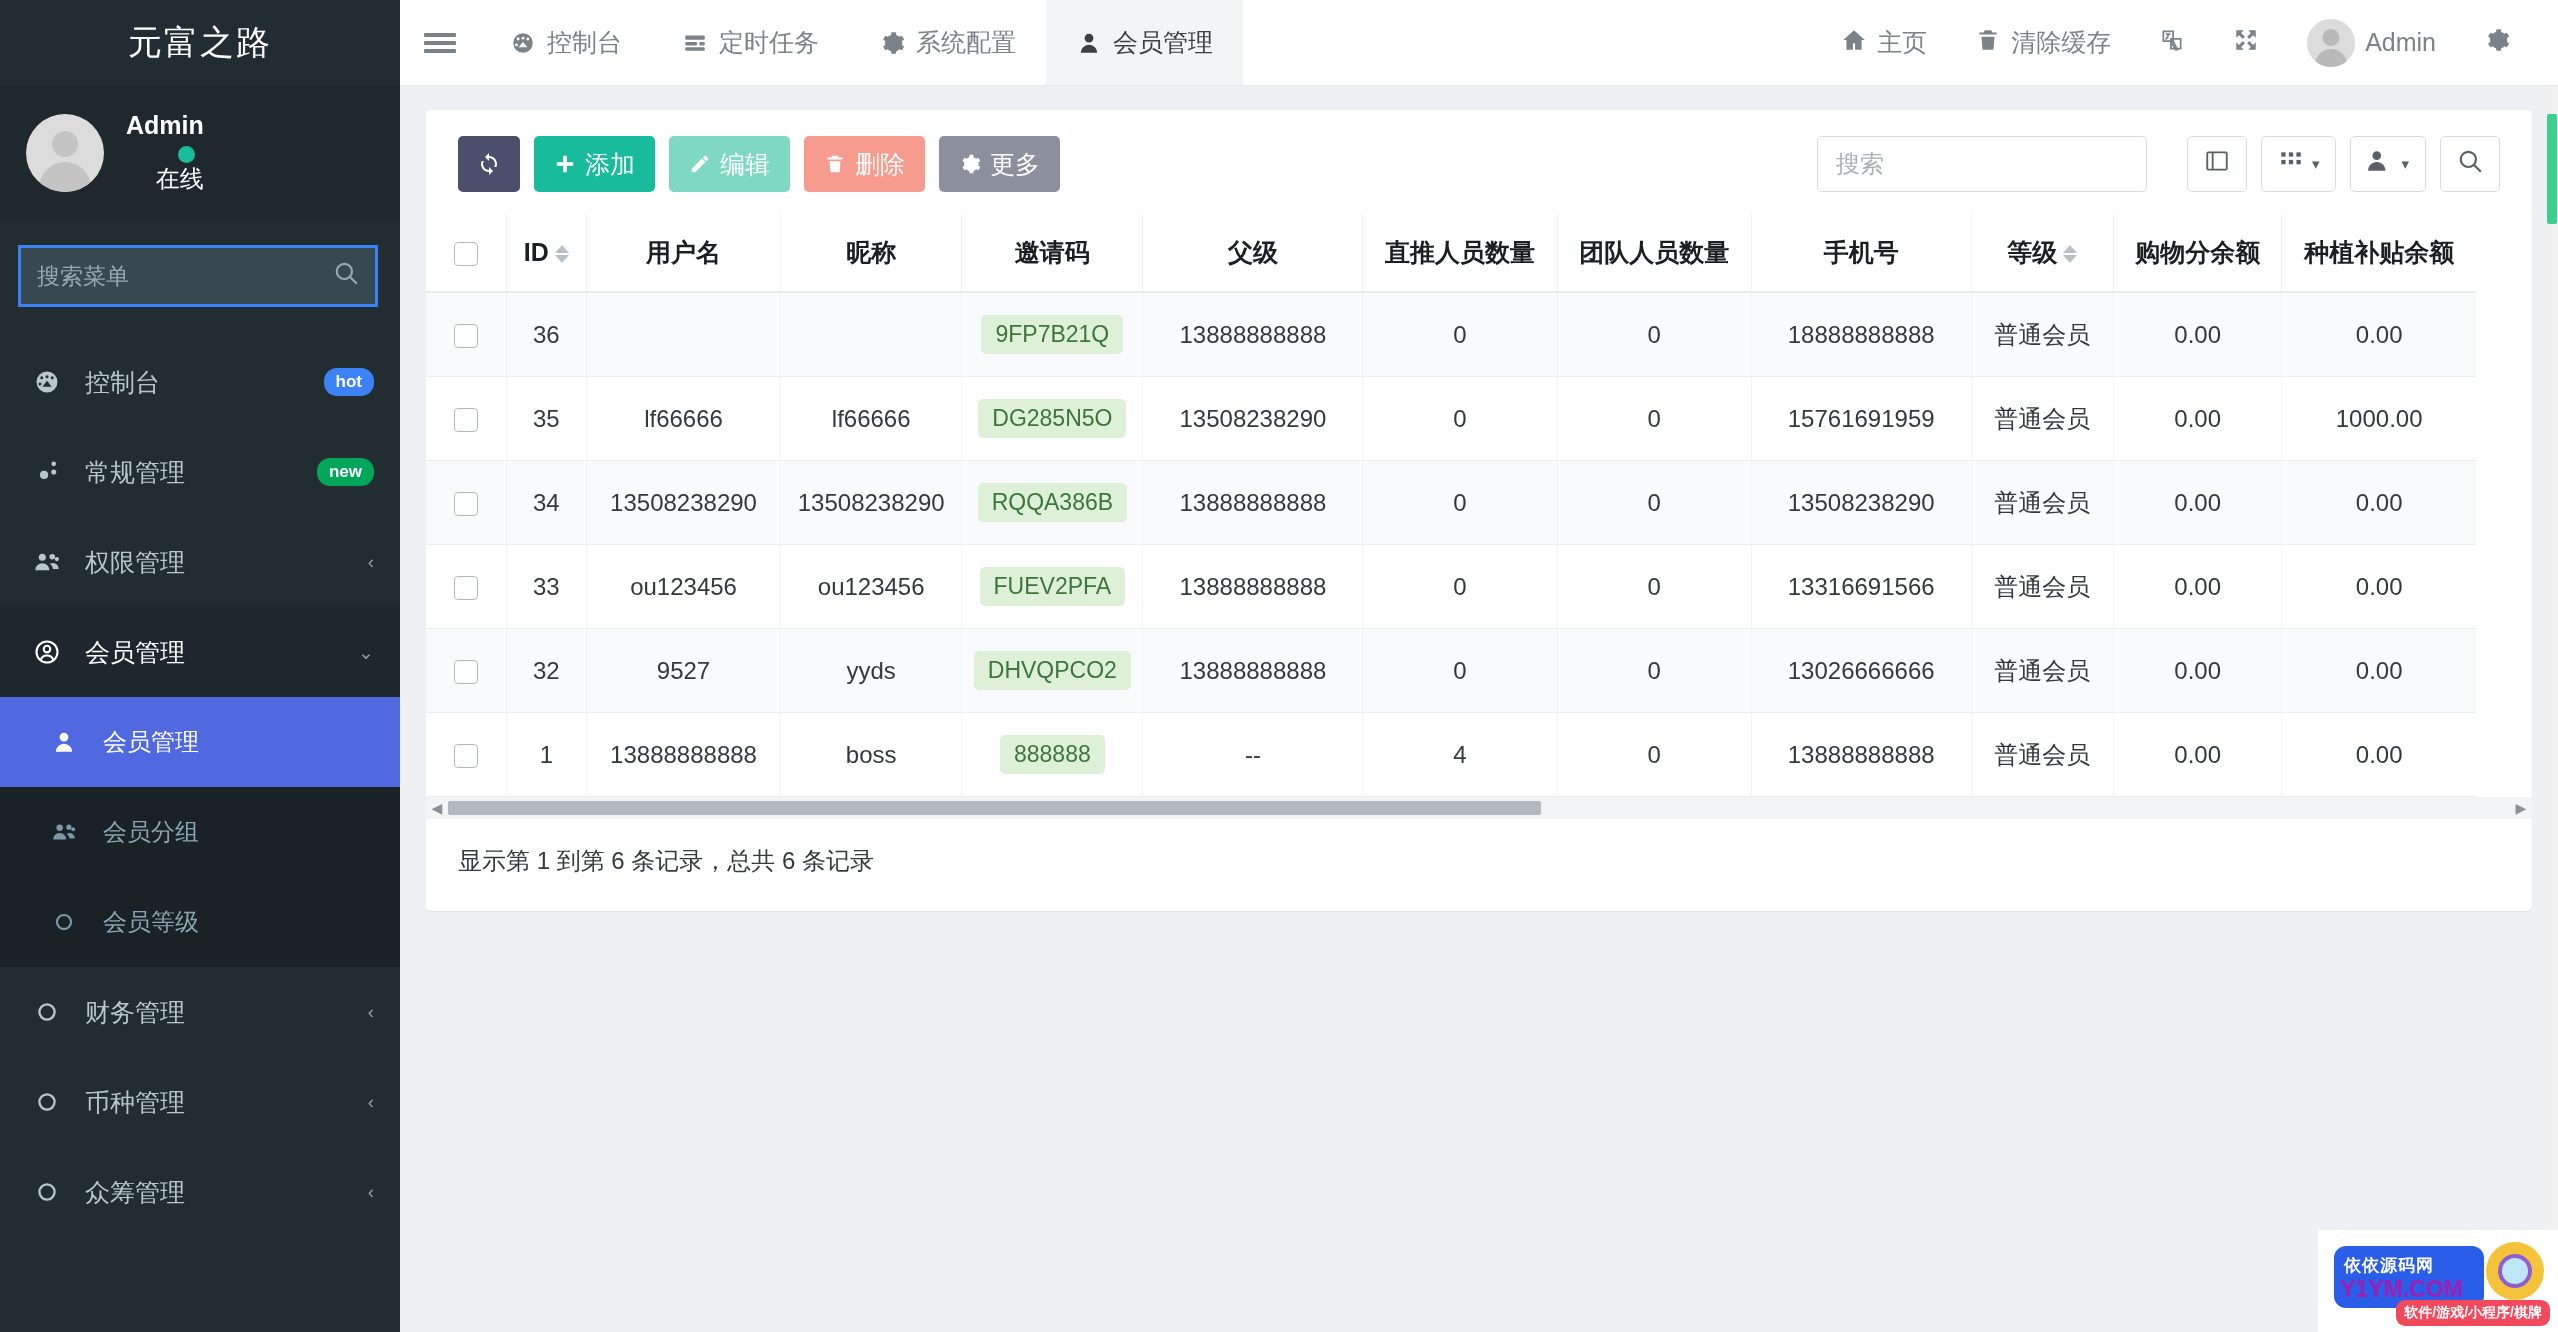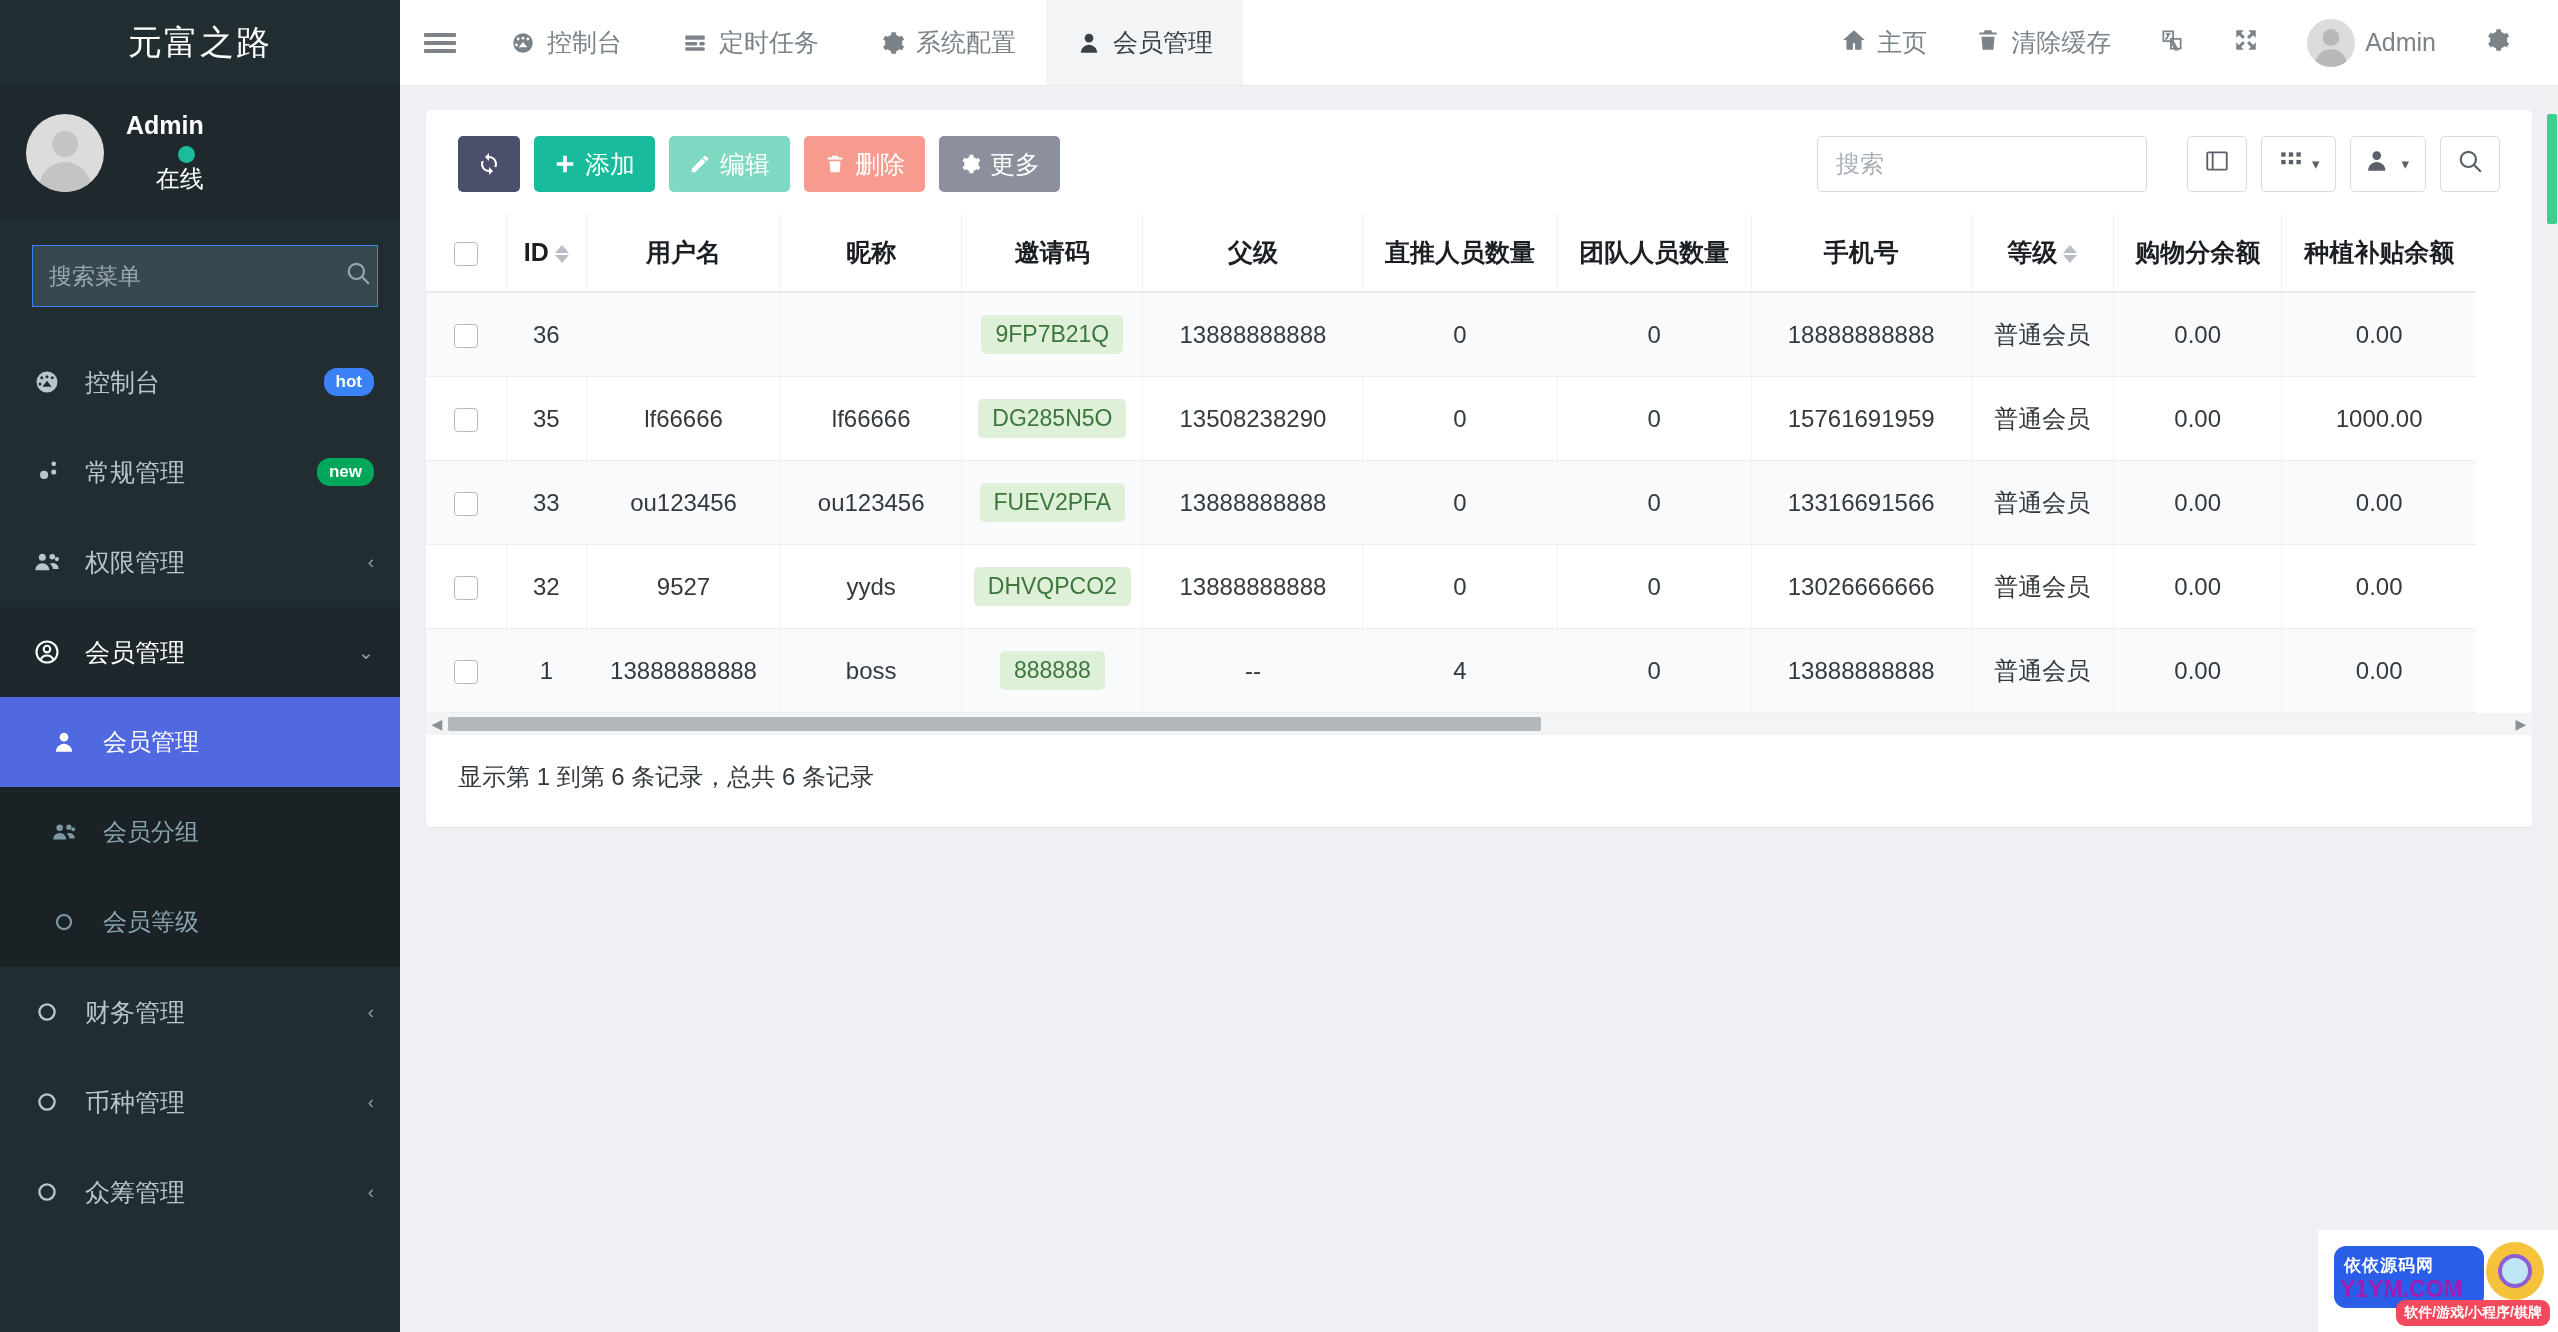--- a/index.html
+++ b/index.html
@@ -46,22 +46,22 @@
     width: 52px; height: 38px; border-radius: 26px 26px 0 0; background: #c4c4c4;
   }
   .user-meta { margin-left: 22px; }
   .user-name { color: #fff; font-size: 25px; font-weight: bold; line-height: 1.25; }
   .user-status { color: #ffffff; font-size: 24px; display: flex; align-items: flex-end; margin-top: 5px; flex-direction: column; }
   .dot-online {
     width: 17px; height: 17px; border-radius: 50%;
     background: #1abc9c; margin-right: 9px; display: inline-block;
   }
   .menu-search {
-    margin: 26px 22px 0 32px;
-    height: 62px; background: #374850; border: 1px solid #3b82f6;
+    margin: 26px 22px 0 18px;
+    height: 62px; background: #374850; border: 3px solid #3b82f6;
     display: flex; align-items: center; padding: 17px 16px;
   }
   .menu-search input {
     flex: 1; background: transparent; border: none; outline: none;
     color: #c8d0d4; font-size: 23px;
     font-family: "Liberation Sans", "DejaVu Sans", sans-serif;
   }
   .menu-search input::placeholder { color: #9aa7ae; }
   .menu-search .s-ico { color: #9aa7ae; font-size: 24px; }
 
@@ -610,20 +610,34 @@
                   <td>13508238290</td>
                   <td>0</td>
                   <td>0</td>
                   <td>15761691959</td>
                   <td>普通会员</td>
                   <td>0.00</td>
                   <td>1000.00</td>
                 </tr>
                 <tr>
                   <td><span class="cb"></span></td>
+                  <td>34</td>
+                  <td>13508238290</td>
+                  <td>13508238290</td>
+                  <td><span class="chip">RQQA386B</span></td>
+                  <td>13888888888</td>
+                  <td>0</td>
+                  <td>0</td>
+                  <td>13508238290</td>
+                  <td>普通会员</td>
+                  <td>0.00</td>
+                  <td>0.00</td>
+                </tr>
+                <tr>
+                  <td><span class="cb"></span></td>
                   <td>33</td>
                   <td>ou123456</td>
                   <td>ou123456</td>
                   <td><span class="chip">FUEV2PFA</span></td>
                   <td>13888888888</td>
                   <td>0</td>
                   <td>0</td>
                   <td>13316691566</td>
                   <td>普通会员</td>
                   <td>0.00</td>

